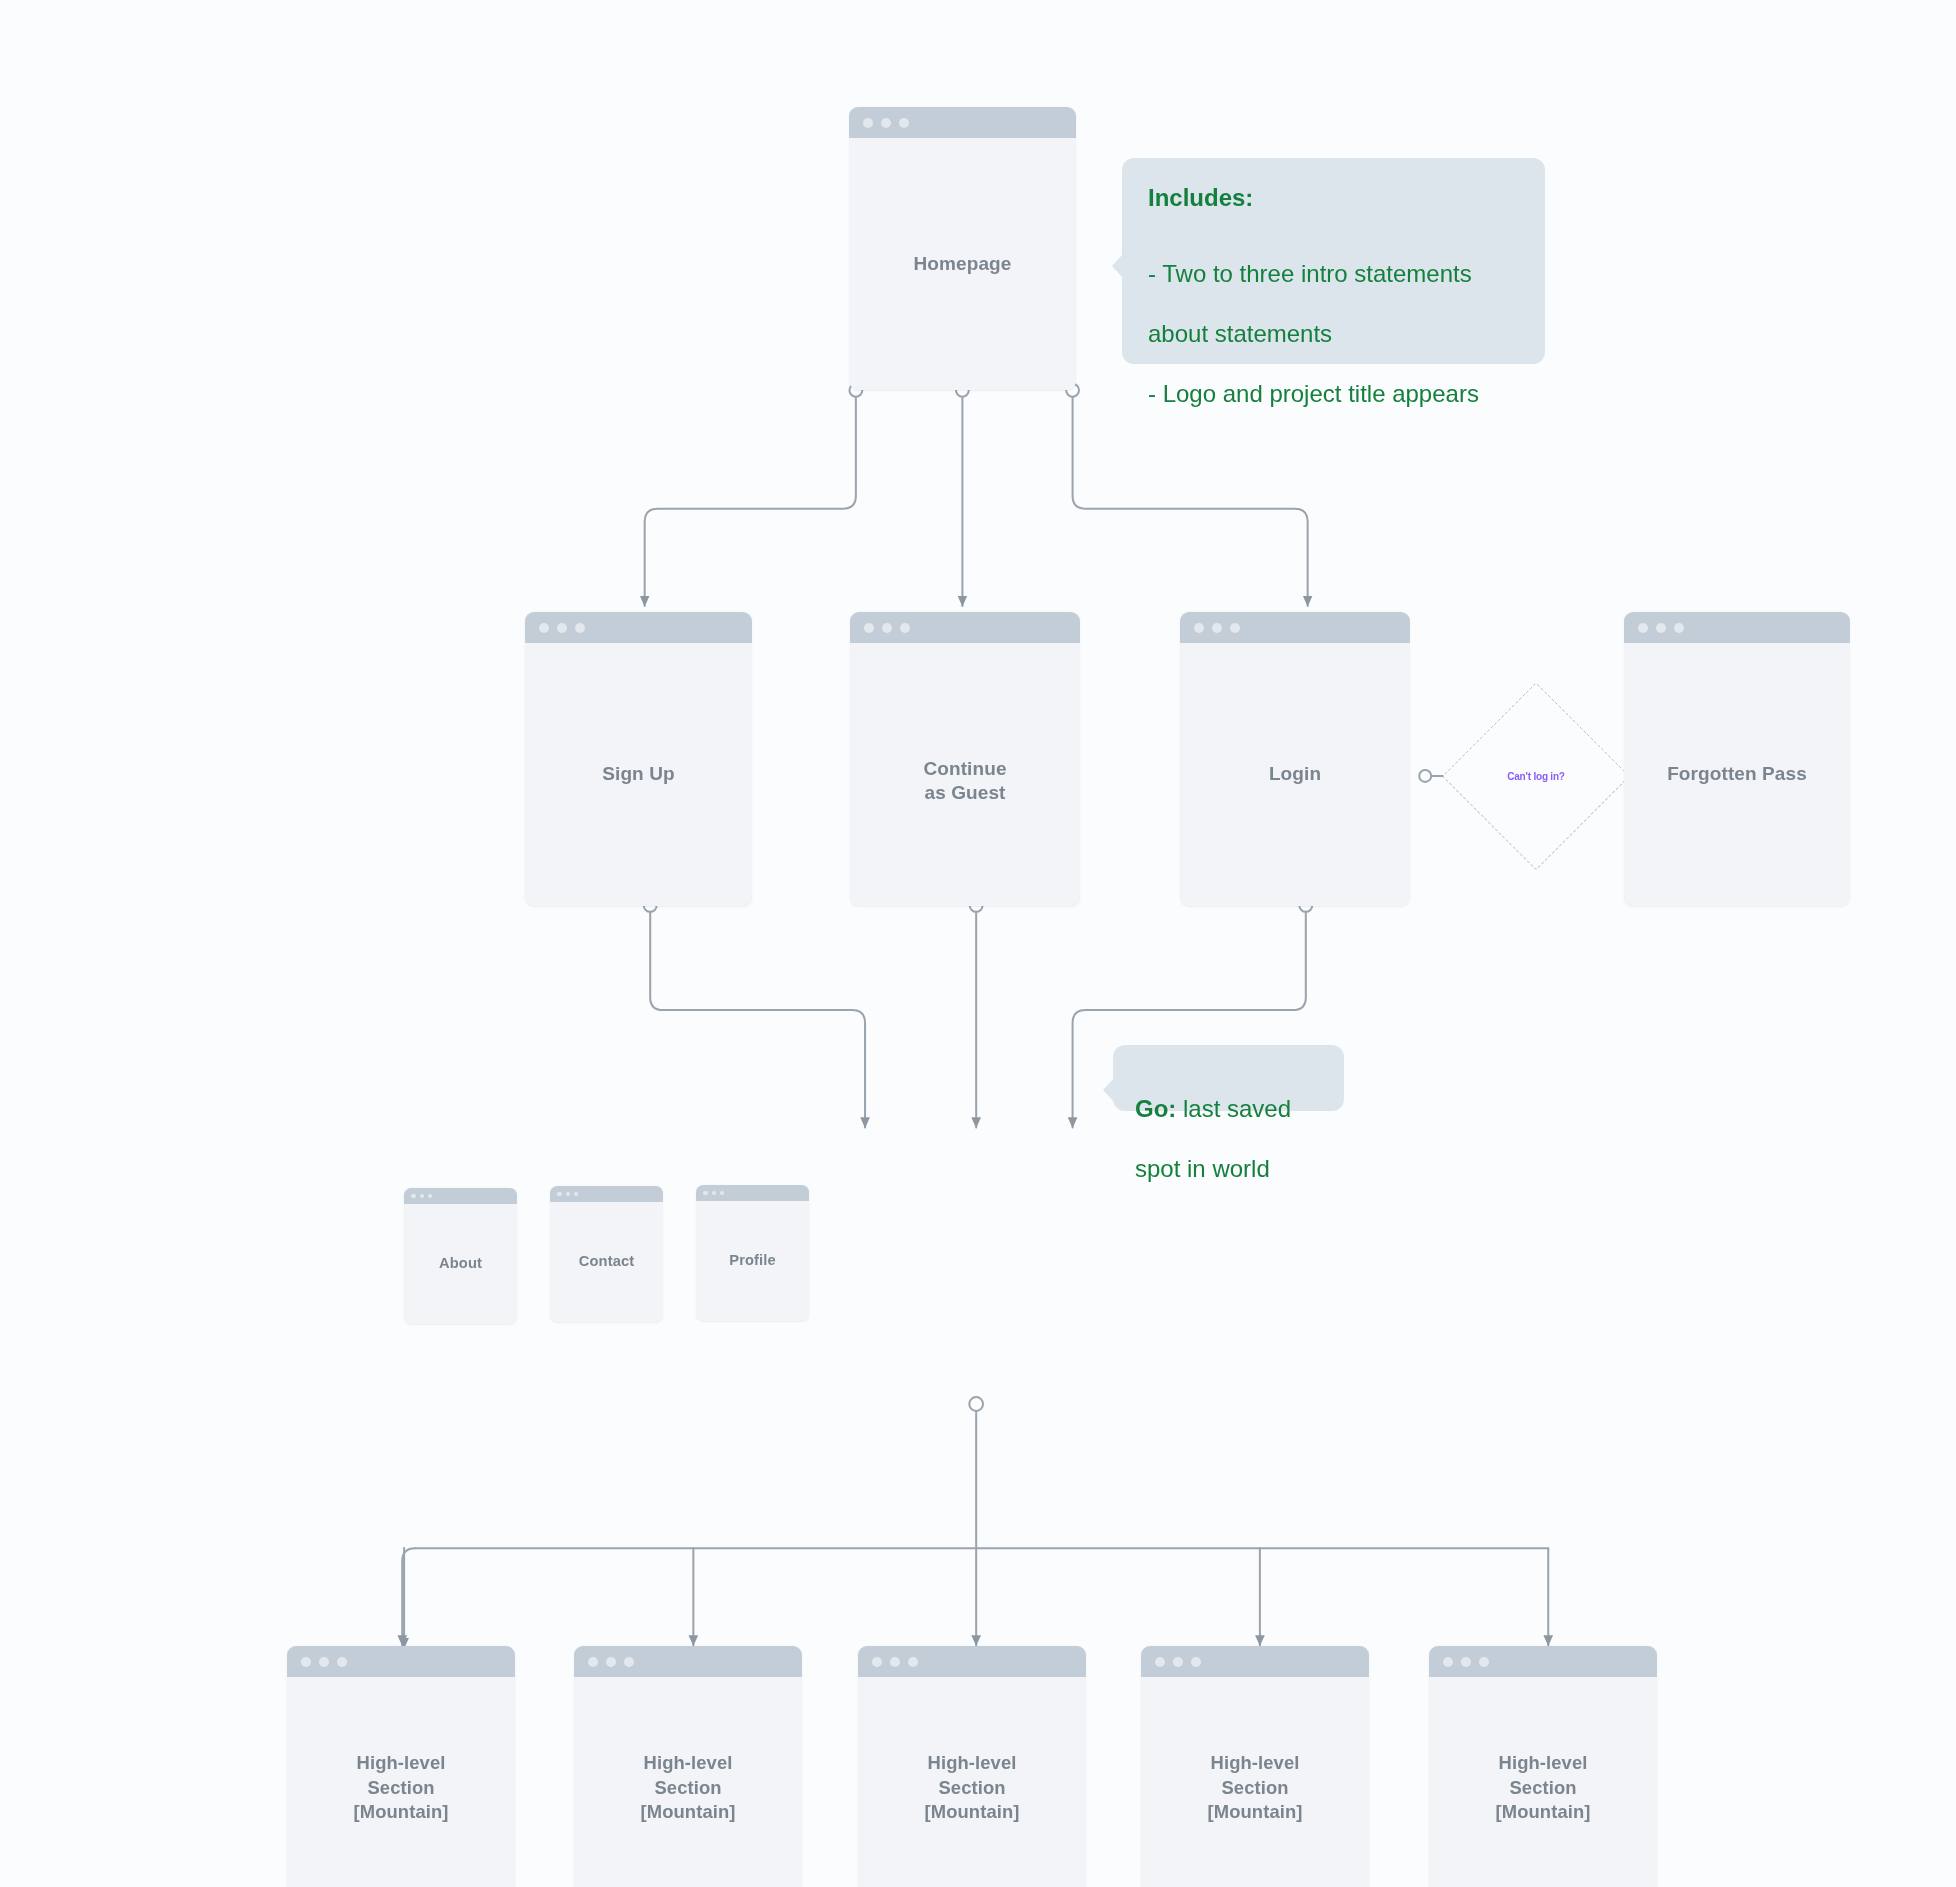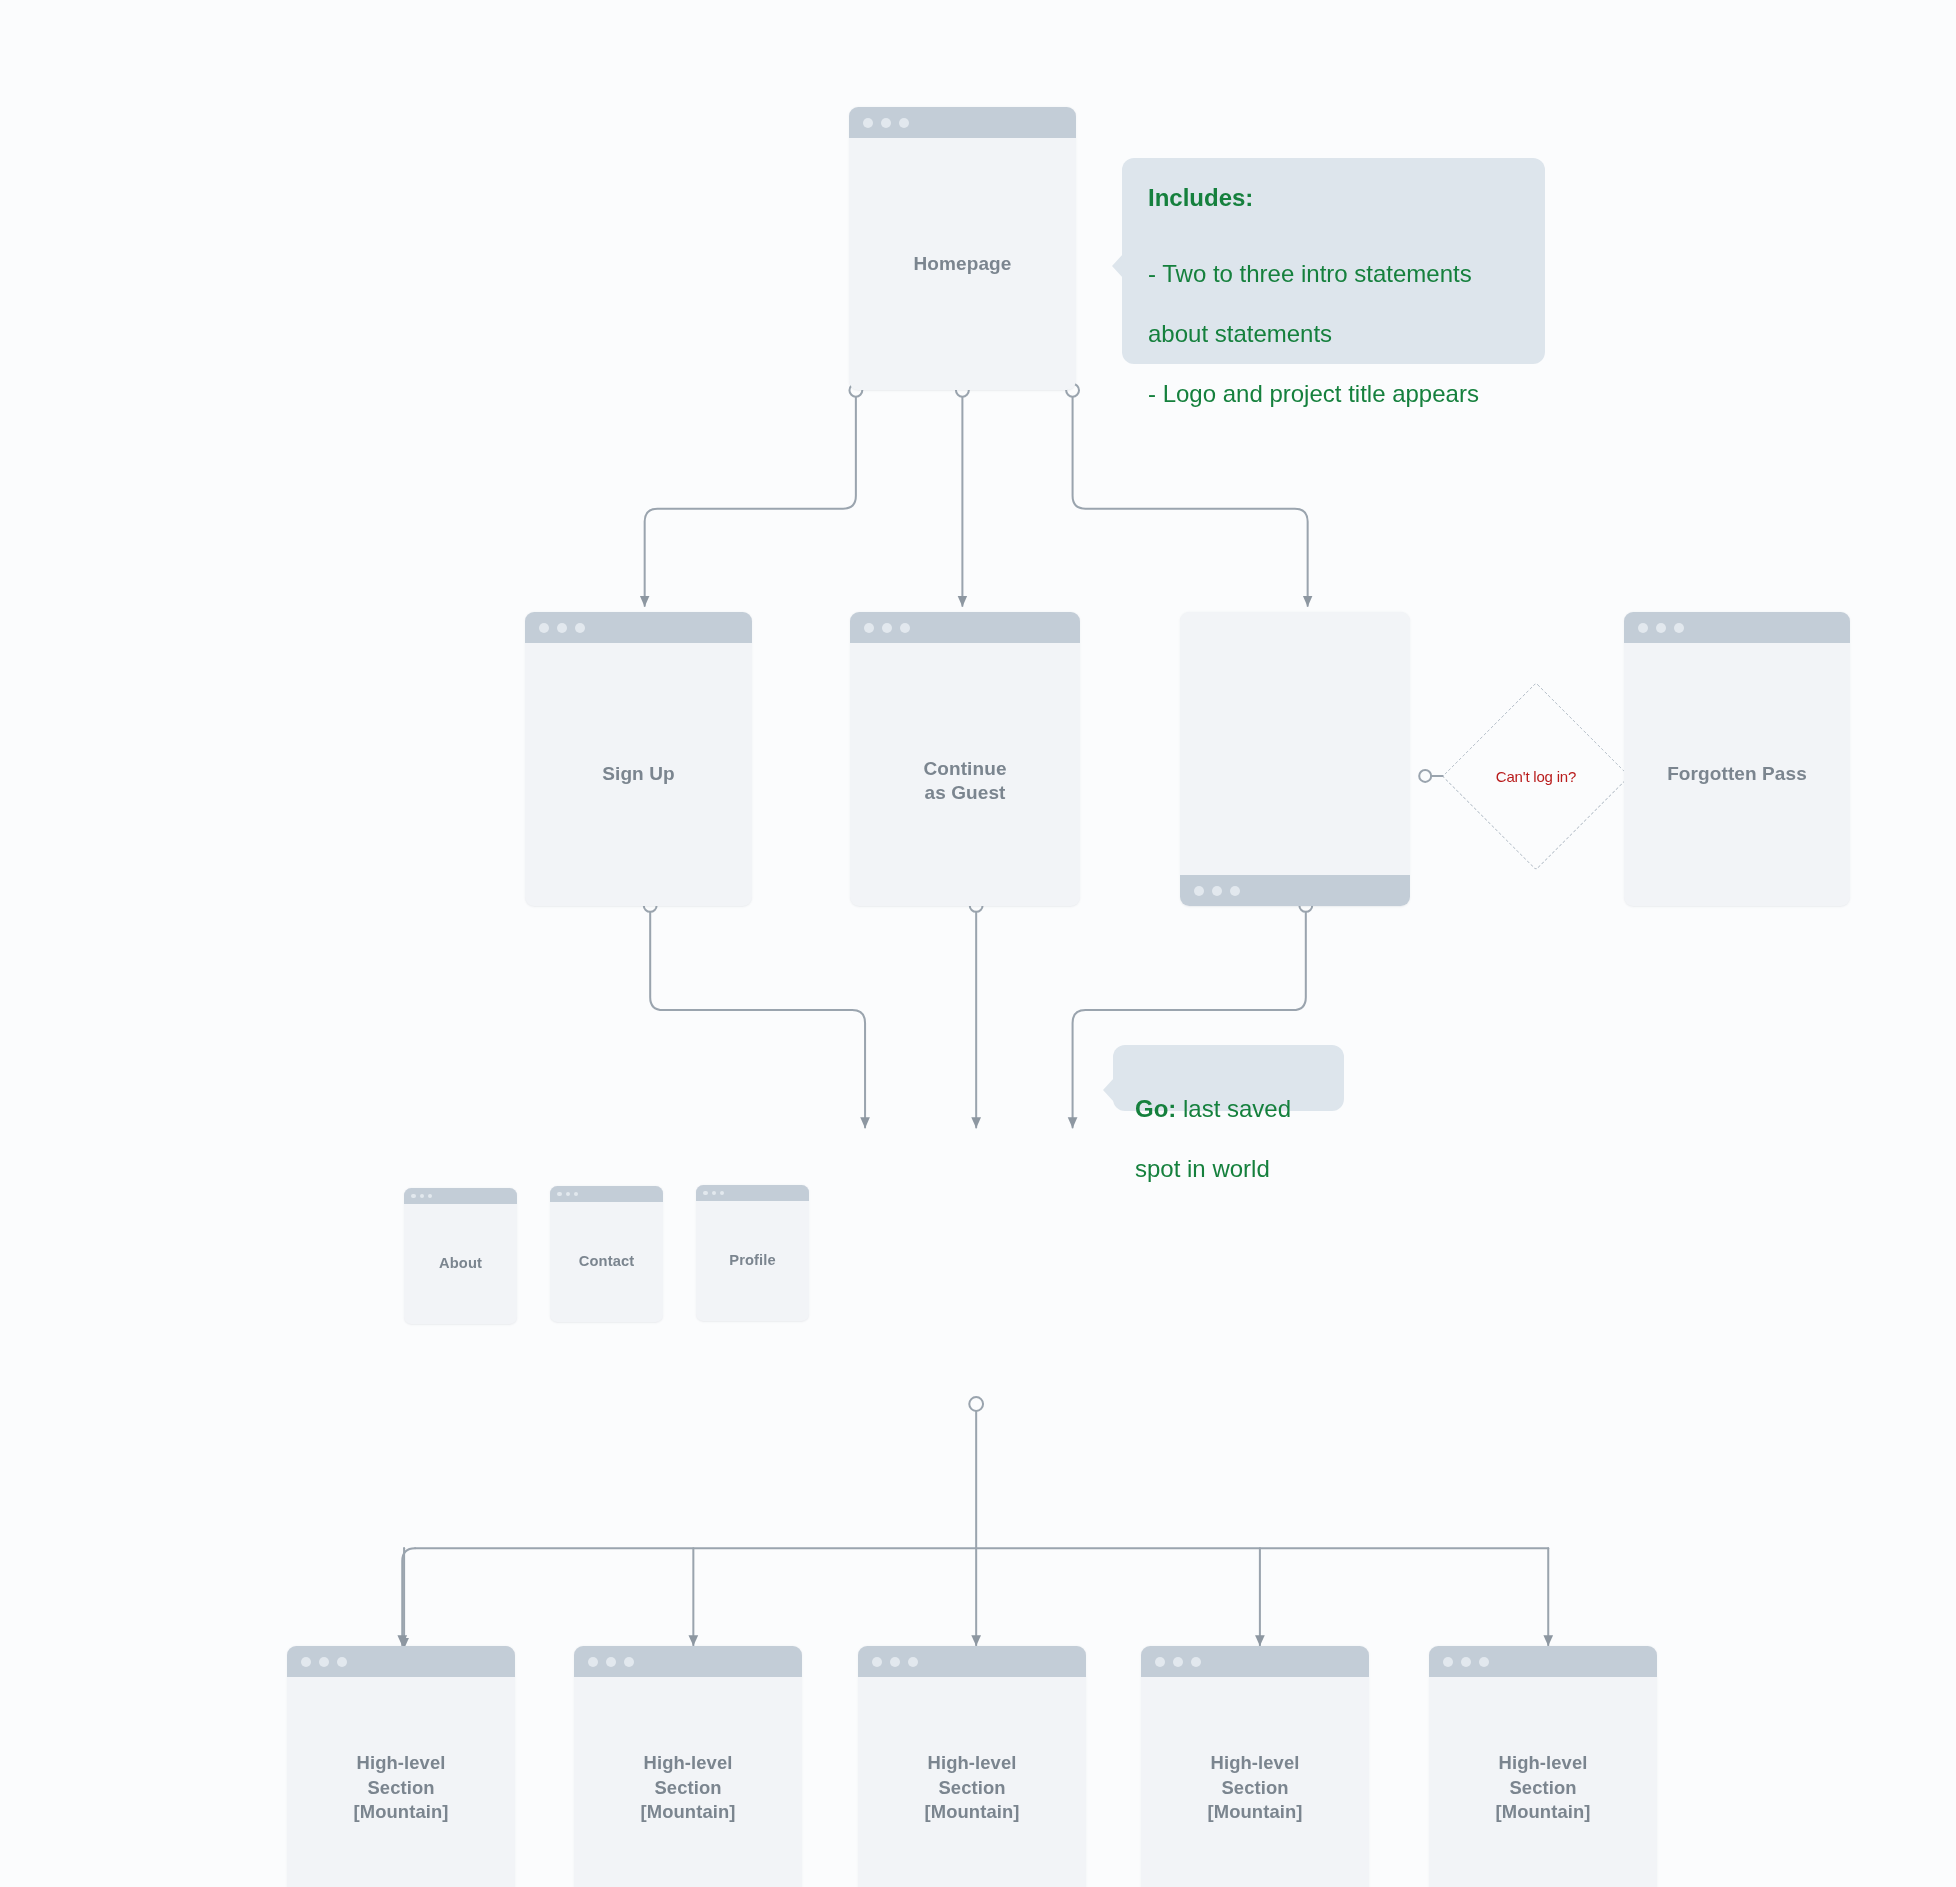--- a/index.html
+++ b/index.html
@@ -96,23 +96,23 @@
     width: 71%;
     height: 71%;
     transform: translate(-50%,-50%) rotate(45deg);
     border: 1.8px dashed #b9c2cb;
     background: #fbfcfd;
     border-radius: 2.8px;
   }
   .diamond .dtext {
     position: relative;
     z-index: 2;
-    color: #b91c1c;
-    font-size: 15px;
-    font-weight: normal;
+    color: #8b5cf6;
+    font-size: 10px;
+    font-weight: bold;
     white-space: nowrap;
     letter-spacing: -0.2px;
   }
 
   
   .callout {
     position: absolute;
     background: #dde5ec;
     border-radius: 12px;
     color: #15803d;
@@ -232,20 +232,23 @@
 as Guest</span>
     </div>
   </div>
 
   <div class="card" style="left:1180px; top:612px; width:230px; height:294px;">
     <div class="bar">
       <i></i>
       <i></i>
       <i></i>
     </div>
+    <div class="body">
+      <span class="label">Login</span>
+    </div>
   </div>
 
   <div class="diamond" style="left:1444px; top:684px; width:184px; height:184px;">
     <div class="shape"></div>
     <span class="dtext">Can't log in?</span>
   </div>
 
   <div class="card" style="left:1624px; top:612px; width:226px; height:294px;">
     <div class="bar">
       <i></i>

